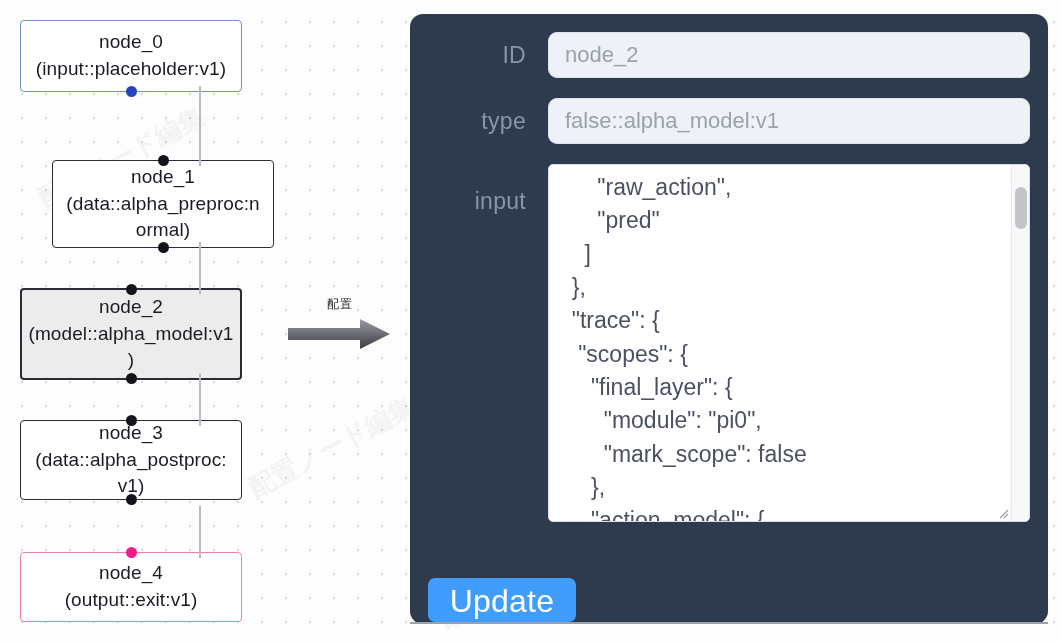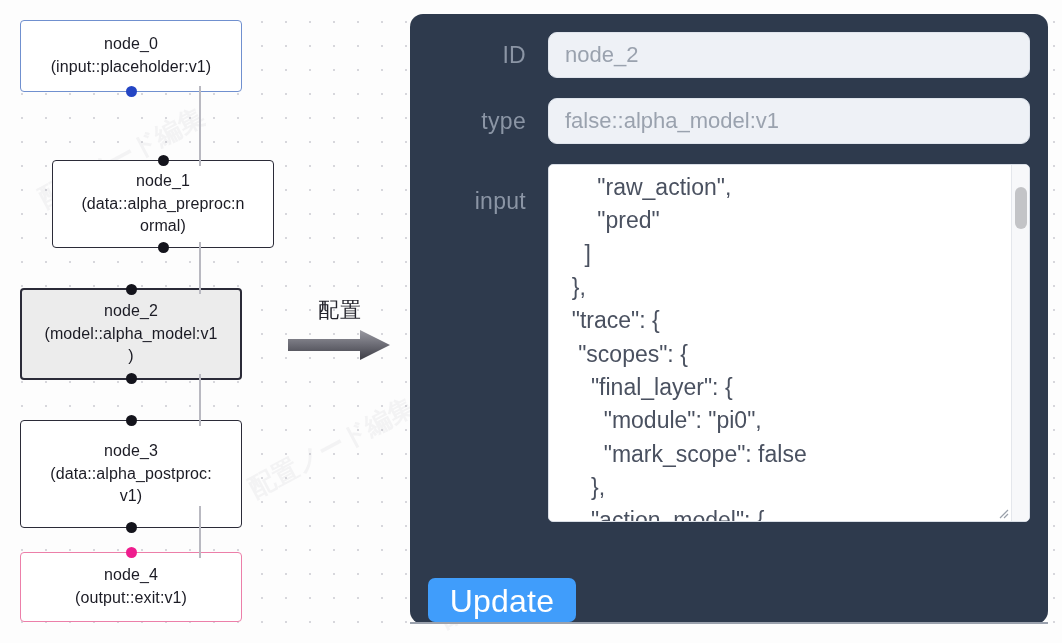--- a/index.html
+++ b/index.html
@@ -59,36 +59,36 @@
     width: 222px;
     box-sizing: border-box;
     background: #ffffff;
     border: 1.6px solid #2b2b38;
     border-radius: 4px;
     display: flex;
     align-items: center;
     justify-content: center;
     text-align: center;
     padding: 6px 12px;
-    font-size: 16px;
+    font-size: 19px;
     line-height: 1.42;
     color: #1b1b24;
     letter-spacing: 0.1px;
   }
   .node-label { white-space: pre-line; }
 
   .node.input-node  { border-color: #7090cf; }
   .node.output-node { border-color: #ec7fa9; }
   .node.selected    { background: #ececec; border-color: #2b2b38; border-width: 2px; }
 
   
   #node-0 { top: 20px;  height: 72px; }
   #node-1 { top: 160px; height: 88px; margin-left: 32px; }
   #node-2 { top: 288px; height: 92px; }
-  #node-3 { top: 420px; height: 108px; }
+  #node-3 { top: 420px; height: 80px; }
   #node-4 { top: 552px; height: 70px; }
 
   
   .handle {
     position: absolute;
     left: 50%;
     width: 11px;
     height: 11px;
     margin-left: -5.5px;
     border-radius: 50%;
@@ -117,21 +117,21 @@
   
   .arrow-block {
     position: absolute;
     left: 286px;
     top: 296px;
     width: 108px;
     z-index: 3;
     text-align: center;
   }
   .arrow-text {
-    font-size: 21px;
+    font-size: 12px;
     color: #24242c;
     letter-spacing: 1px;
     margin-bottom: 4px;
     font-family: "DejaVu Sans", sans-serif;
   }
   .arrow-svg { display: block; }
 
   
   .panel {
     position: absolute;

